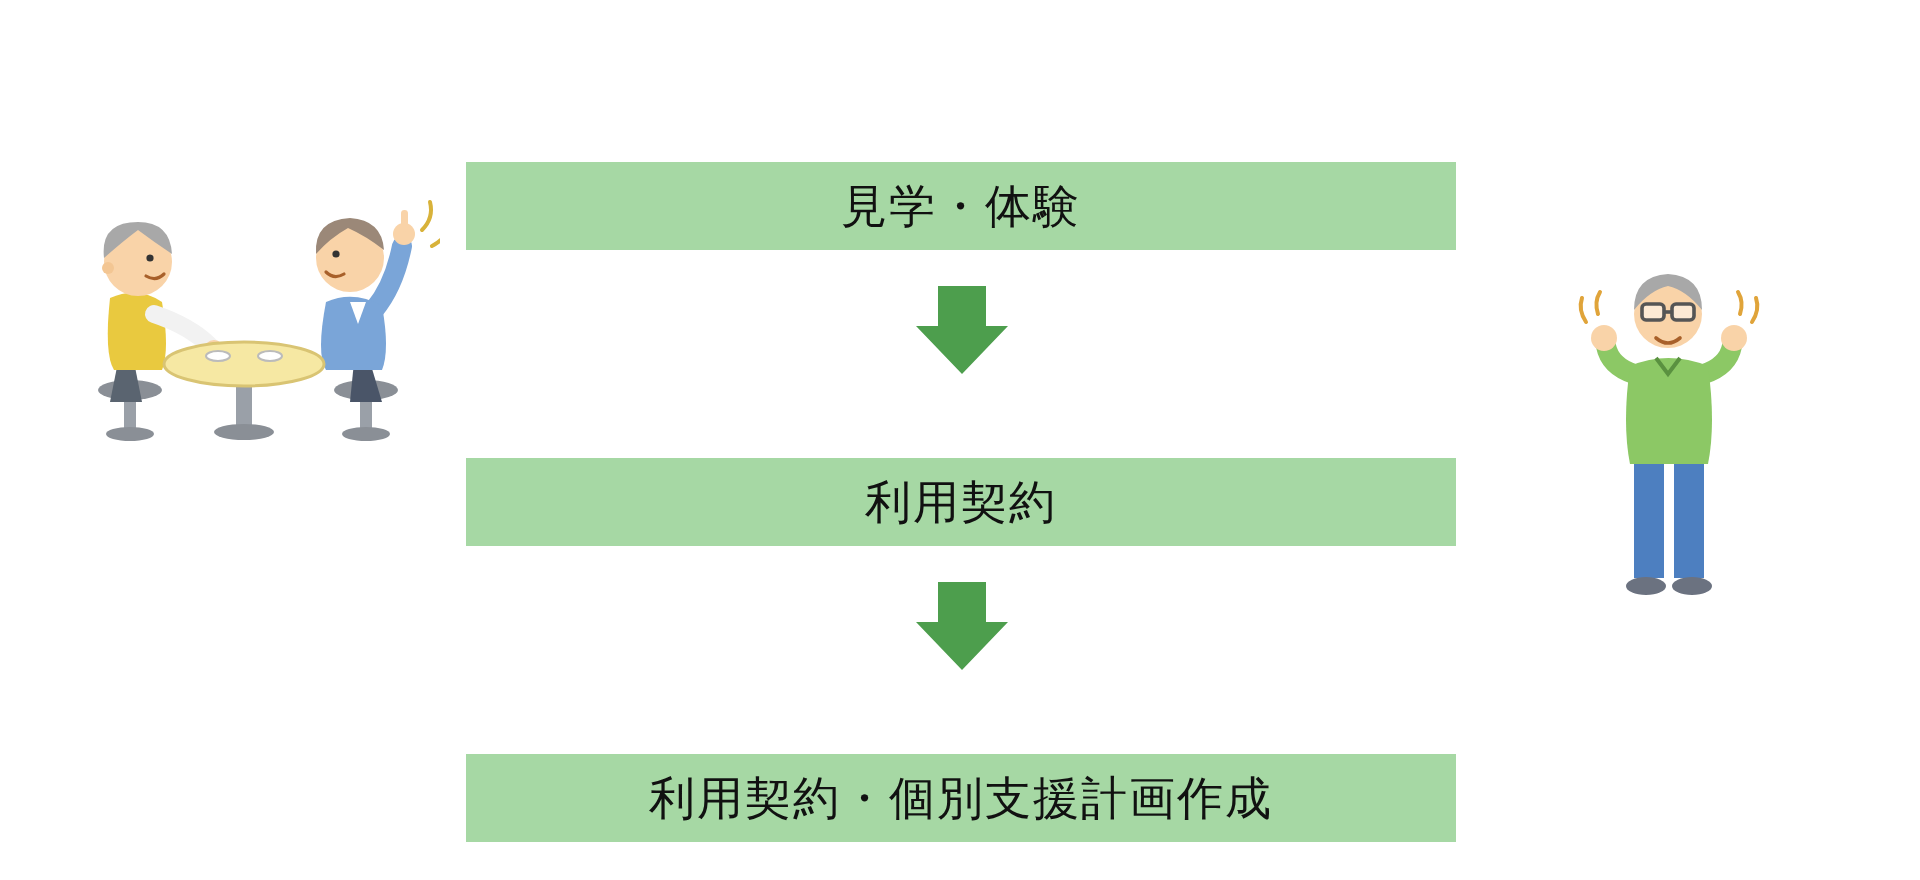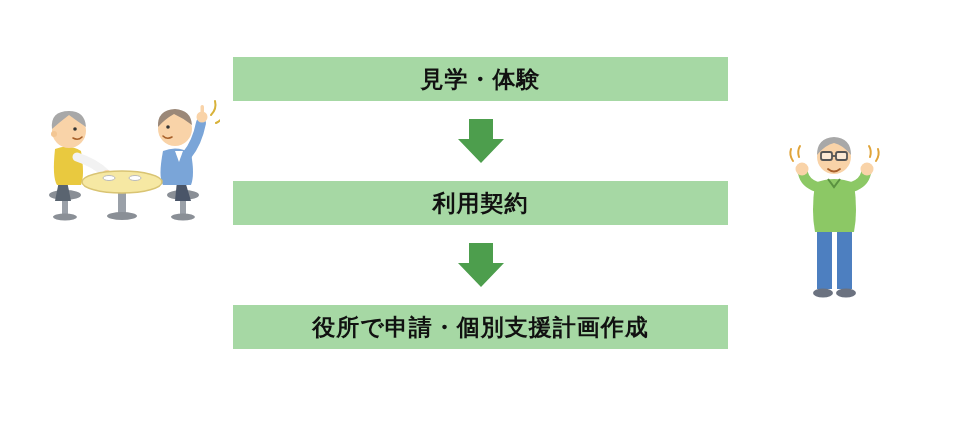--- a/index.html
+++ b/index.html
@@ -27,23 +27,24 @@
     align-items: center;
   }
   .step {
     width: 100%;
     height: 44px;
     background: #a6d8a4;
     display: flex;
     align-items: center;
     justify-content: center;
     font-size: 23px;
-    font-weight: bold;
+    font-weight: normal;
     color: #111111;
     letter-spacing: 1px;
+    margin-top: 24px;
   }
   .arrow-wrap {
     height: 80px;
     display: flex;
     align-items: center;
     justify-content: center;
   }
   .illus {
     position: absolute;
   }
@@ -81,21 +82,21 @@
       <span>利用契約</span>
     </div>
 
     <div class="arrow-wrap">
       <svg width="46" height="44" viewBox="0 0 46 44">
         <polygon points="11,0 35,0 35,20 46,20 23,44 0,20 11,20" fill="#4d9e4d"></polygon>
       </svg>
     </div>
 
     <div class="step">
-      <span>役所で申請・個別支援計画作成</span>
+      <span>利用契約・個別支援計画作成</span>
     </div>
 
   </div>
 
   <div class="illus illus-left">
     <svg viewBox="0 0 195 145" width="195" height="145">
 
       <g stroke="#d8b23a" stroke-width="2" fill="none" stroke-linecap="round">
         <path d="M186,30 q6,-6 4,-14"></path>
         <path d="M191,38 q8,-4 9,-12"></path>

